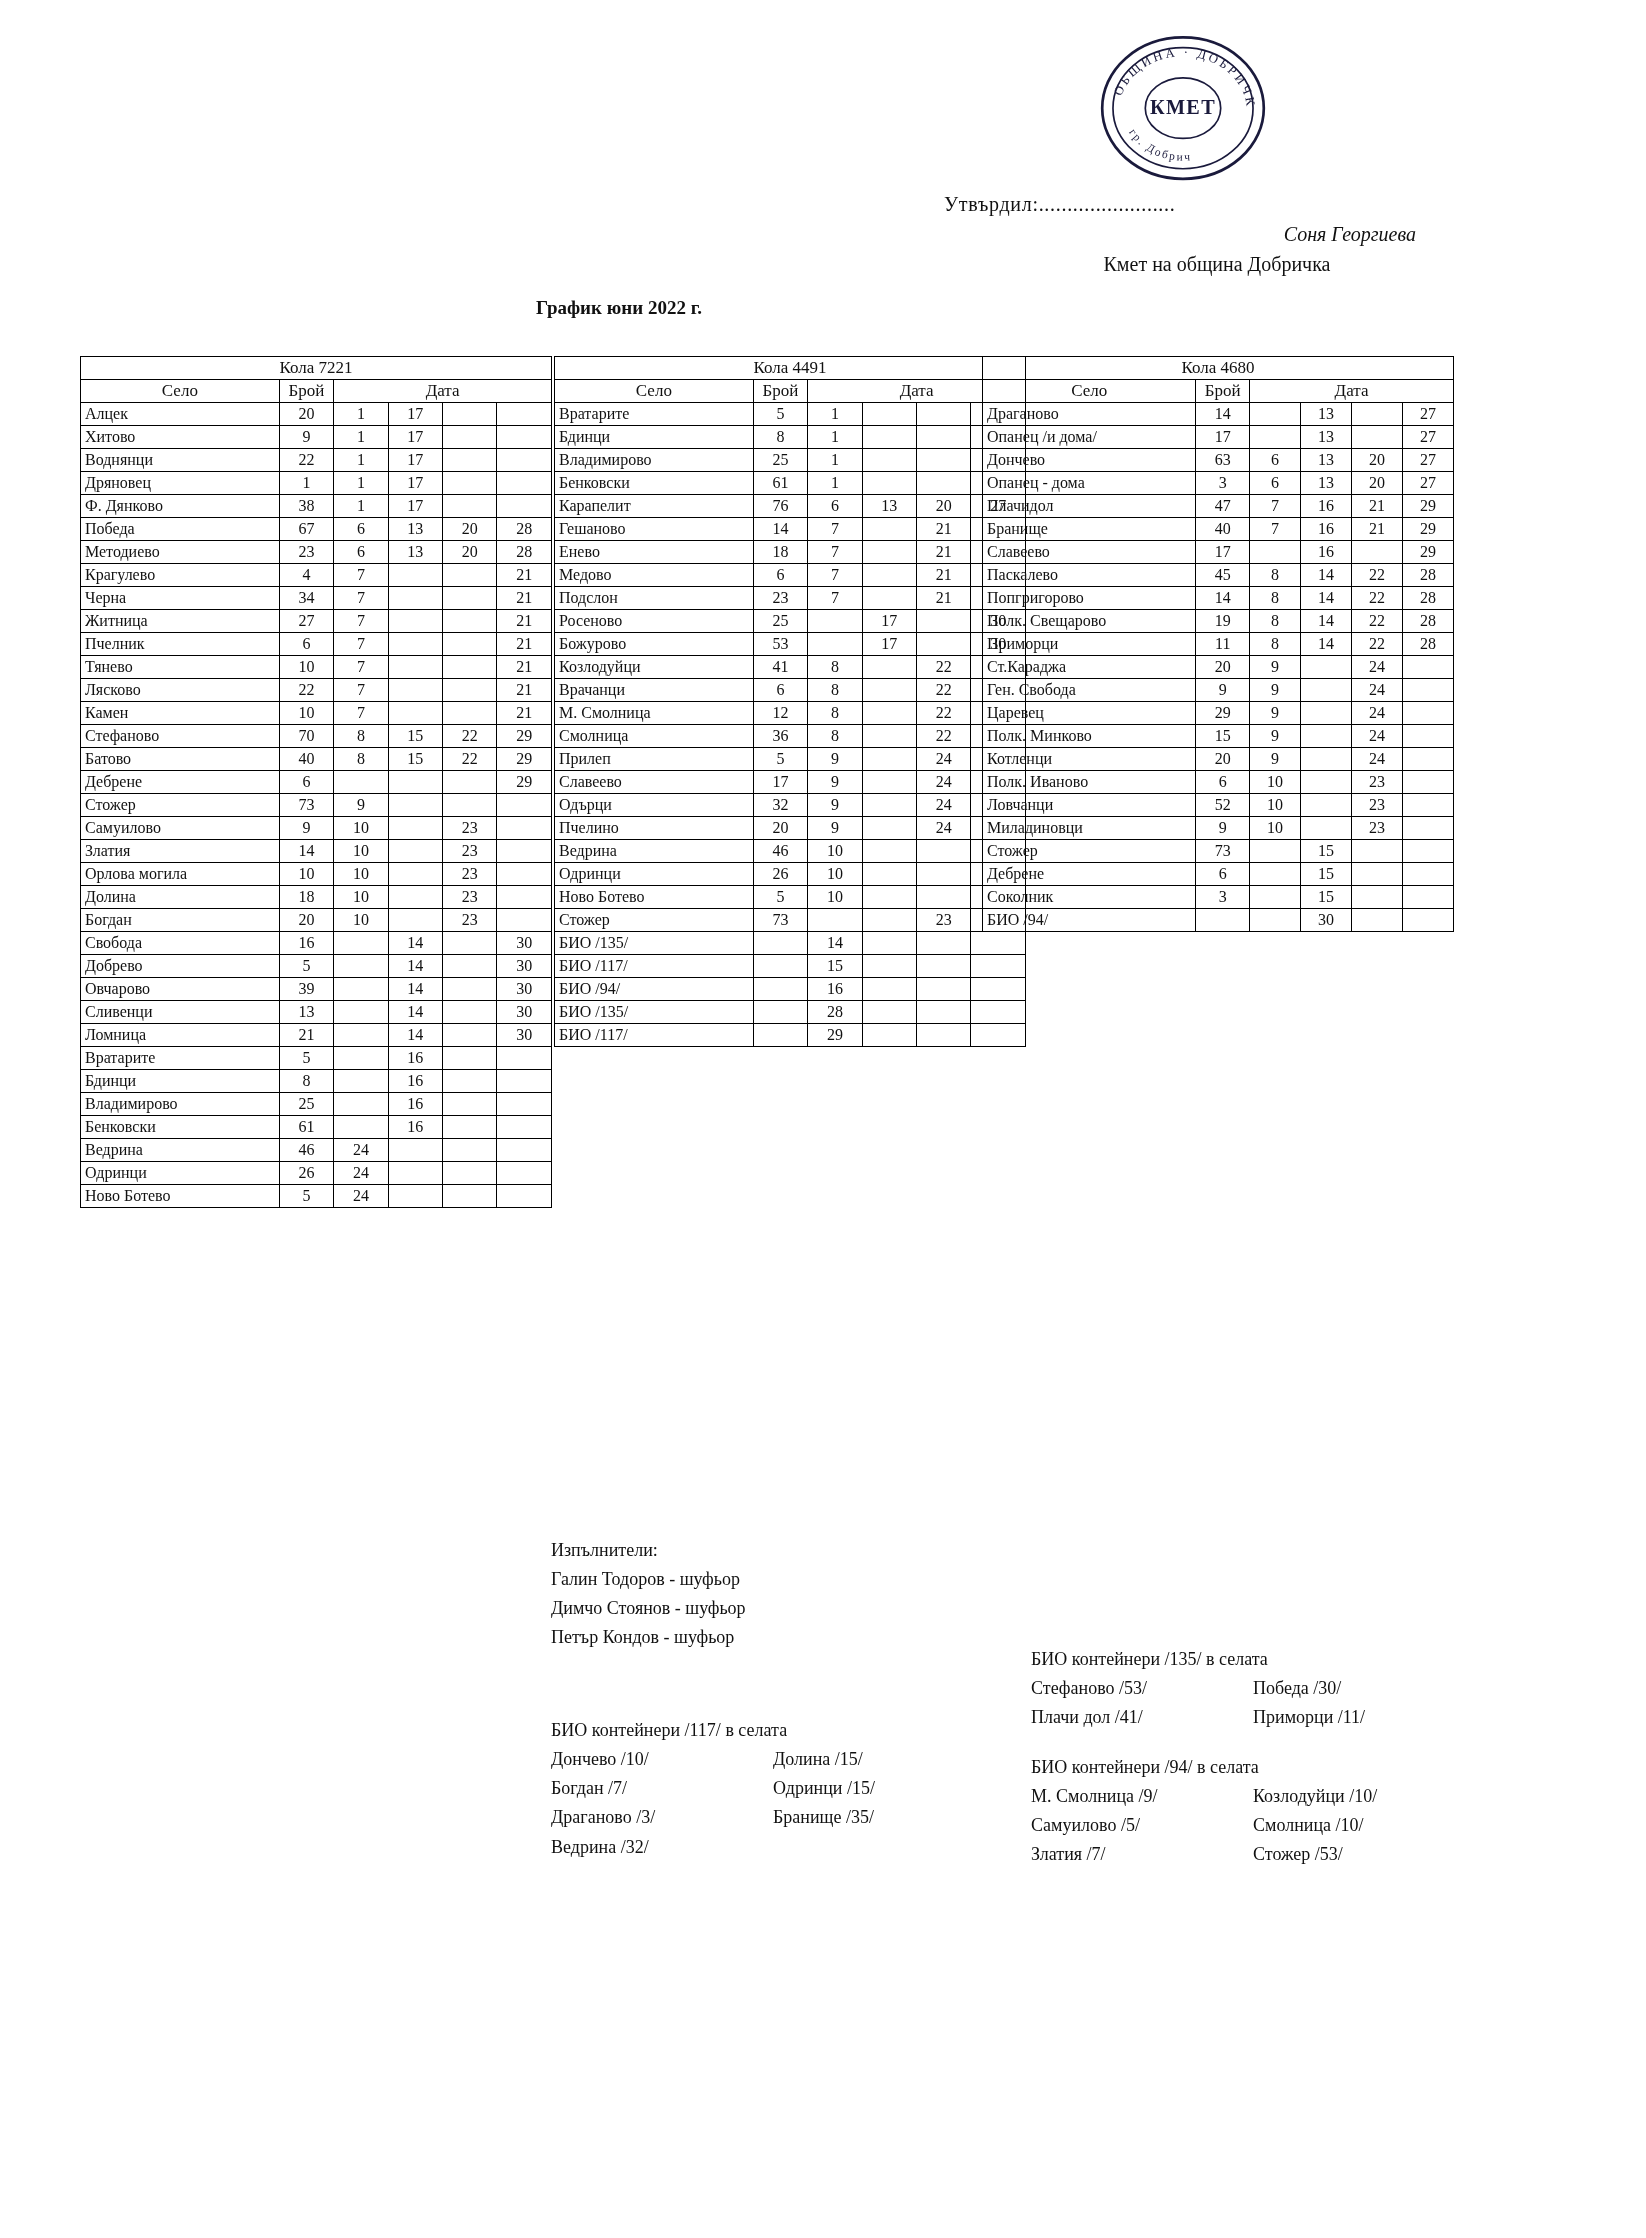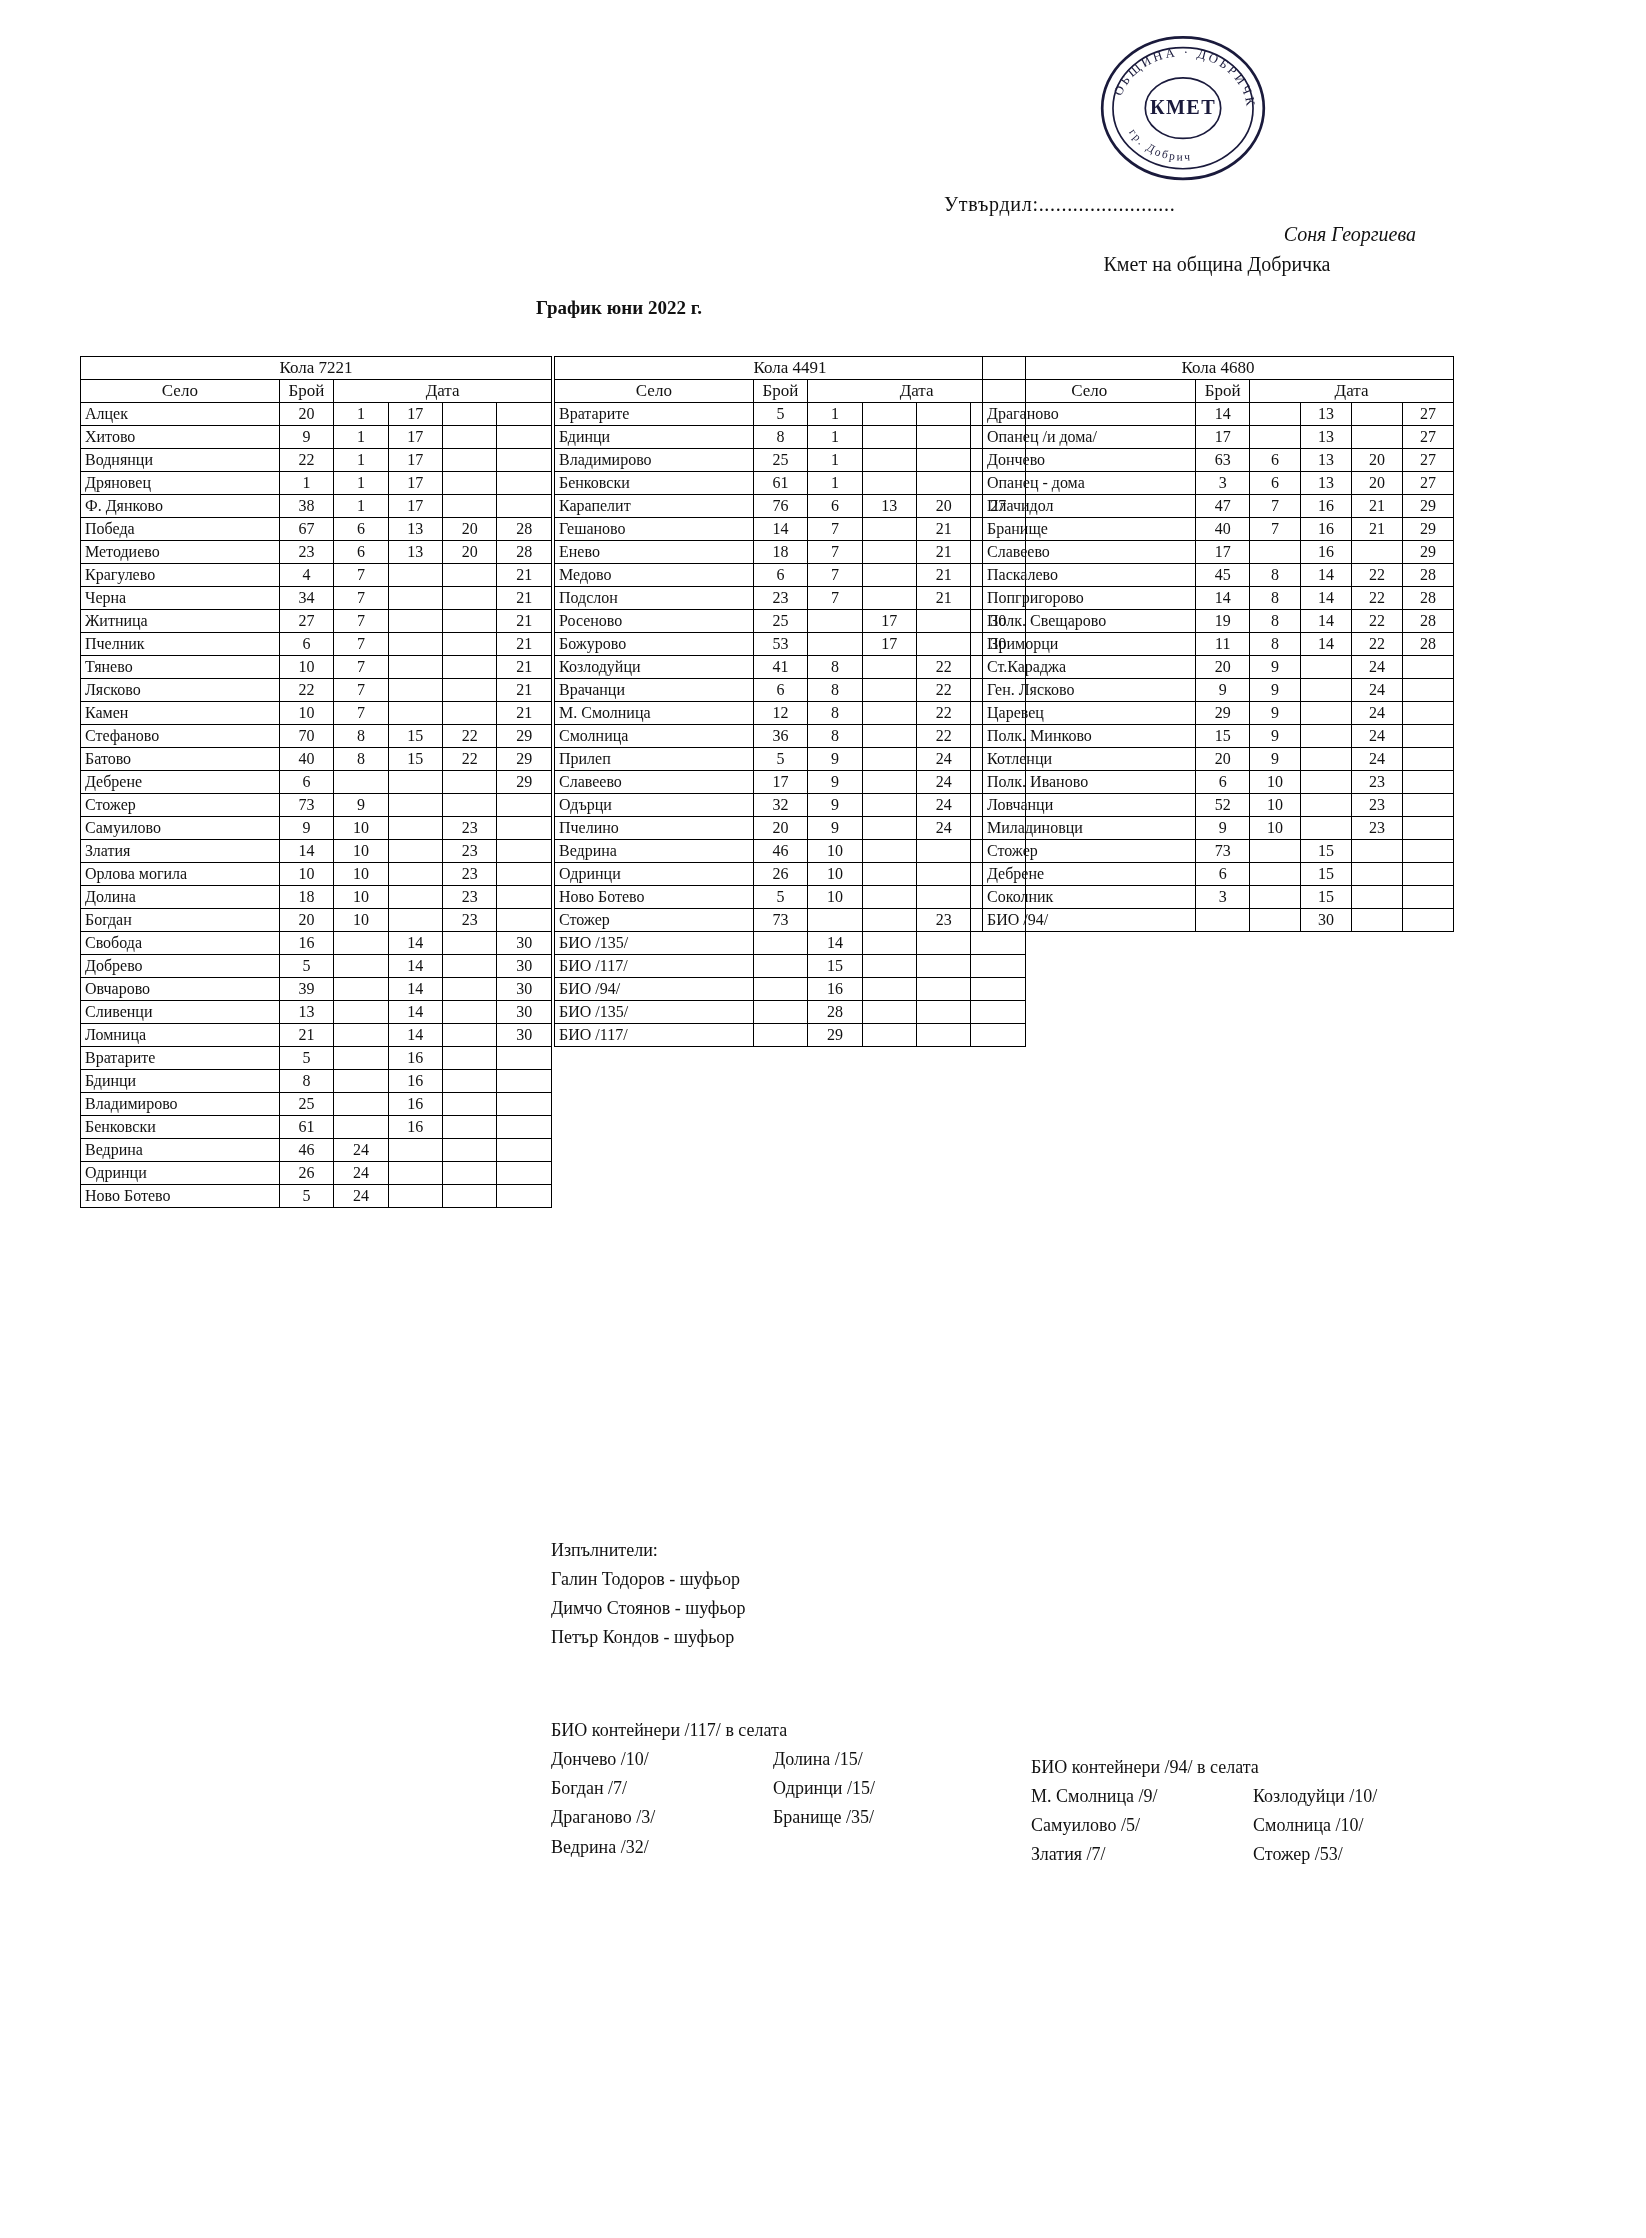--- a/index.html
+++ b/index.html
@@ -833,21 +833,21 @@
             </tr>
             <tr>
               <td class="village">Ст.Караджа</td>
               <td>20</td>
               <td>9</td>
               <td></td>
               <td>24</td>
               <td></td>
             </tr>
             <tr>
-              <td class="village">Ген. Лясково</td>
+              <td class="village">Ген. Свобода</td>
               <td>9</td>
               <td>9</td>
               <td></td>
               <td>24</td>
               <td></td>
             </tr>
             <tr>
               <td class="village">Царевец</td>
               <td>29</td>
               <td>9</td>
@@ -956,20 +956,33 @@
           <span>Драганово /3/</span>
           <span>Бранище /35/</span>
         </div>
         <div class="two-col">
           <span>Ведрина /32/</span>
           <span></span>
         </div>
       </div>
   </div>
 
+  <div class="bio135">
+    <div class="grp-title">БИО контейнери /135/ в селата</div>
+    <div id="bio135-list">
+        <div class="two-col">
+          <span>Стефаново /53/</span>
+          <span>Победа /30/</span>
+        </div>
+        <div class="two-col">
+          <span>Плачи дол /41/</span>
+          <span>Приморци /11/</span>
+        </div>
+      </div>
+  </div>
 
   <div class="bio94">
     <div class="grp-title">БИО контейнери /94/ в селата</div>
     <div id="bio94-list">
         <div class="two-col">
           <span>М. Смолница /9/</span>
           <span>Козлодуйци /10/</span>
         </div>
         <div class="two-col">
           <span>Самуилово /5/</span>

